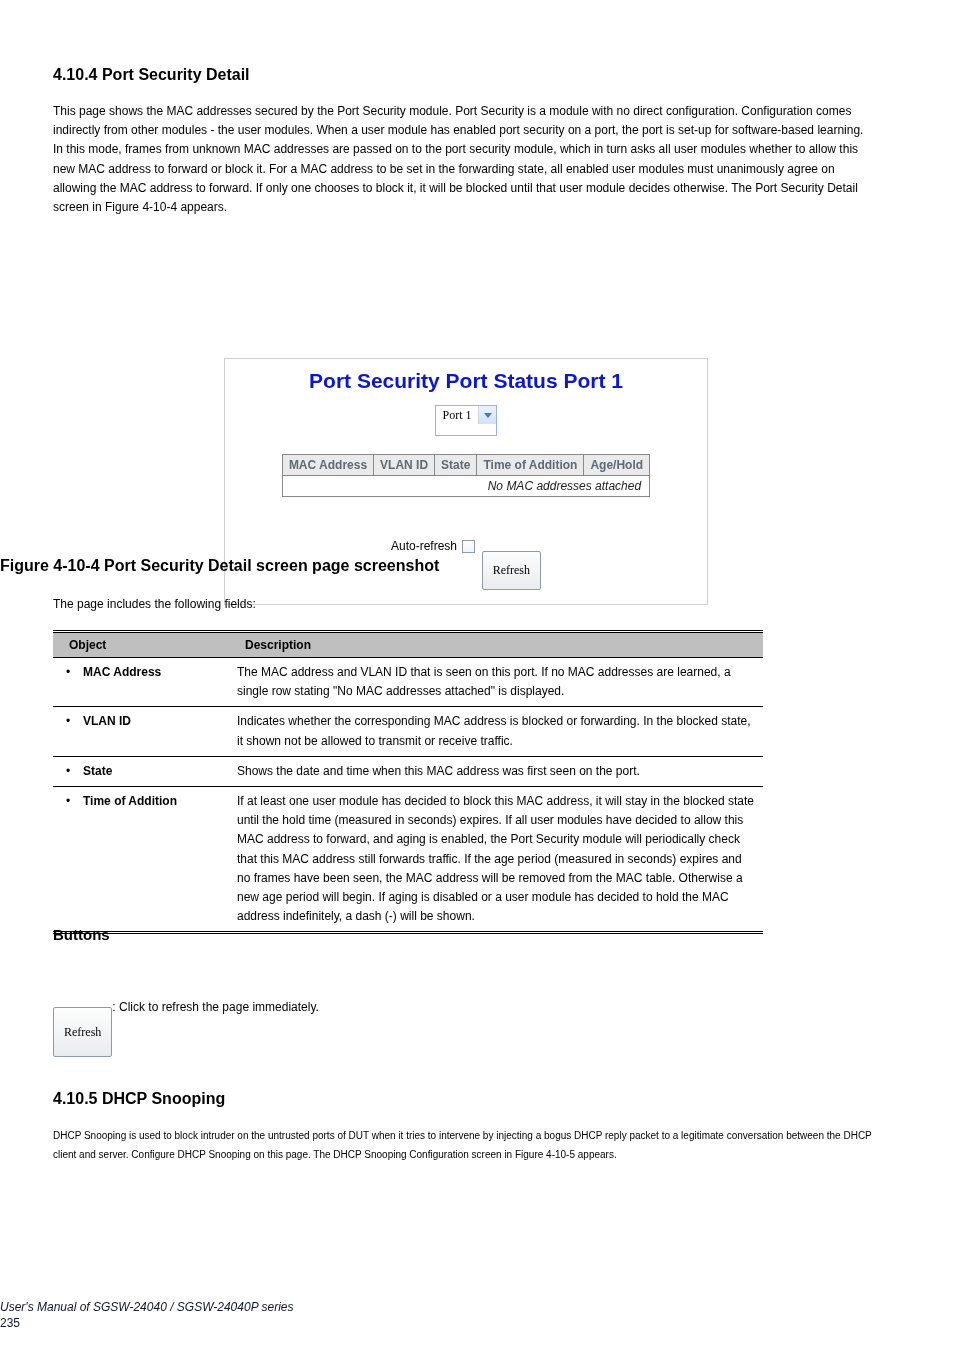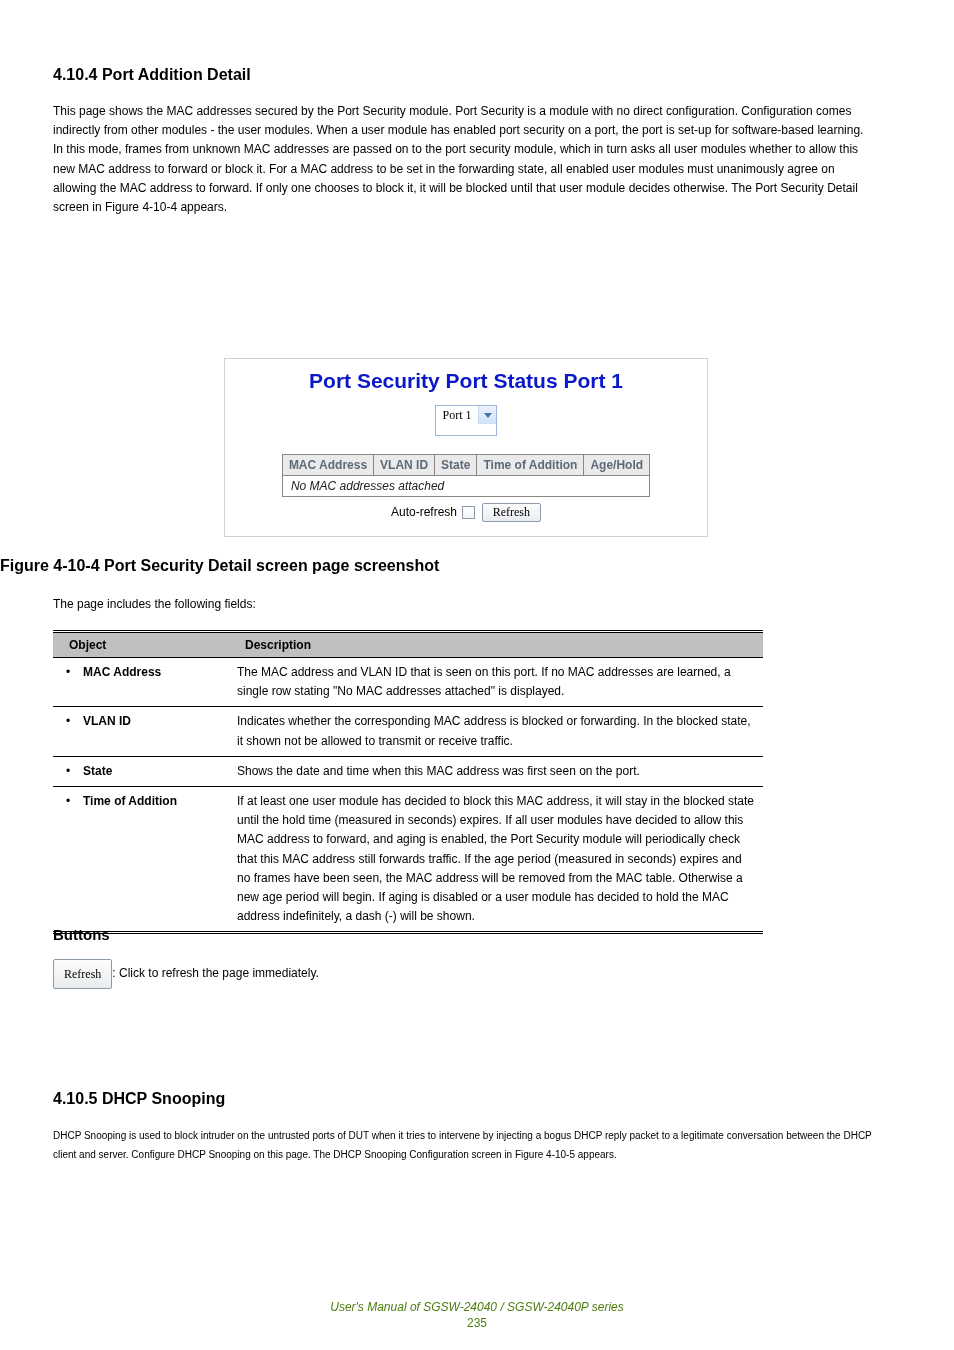--- a/index.html
+++ b/index.html
@@ -95,21 +95,21 @@
       border: 1px solid #888;
       background: #eaeaea;
       color: #5d6a78;
       font-weight: bold;
       padding: 3px 6px;
       white-space: nowrap;
     }
     .mac-table td.empty {
       border: 1px solid #888;
       border-top: none;
-      text-align: left;
+      text-align: right;
       font-style: italic;
       font-family: Arial, sans-serif;
       padding: 3px 8px;
       color: #222;
     }
     .auto-row {
       margin-top: 6px;
       font-family: Arial, sans-serif;
       font-size: 12px;
     }
@@ -120,23 +120,24 @@
       background: linear-gradient(#fff,#f2f4f6);
       vertical-align: middle;
       margin: 0 3px 0 2px;
     }
     .btn {
       display: inline-block;
       border: 1px solid #8f9aa8;
       background: linear-gradient(#fdfdfd,#e9ecef);
       font-family: "Times New Roman", serif;
       font-size: 12px;
-      padding: 1px 10px;
+      padding: 11px 10px;
       vertical-align: middle;
       border-radius: 2px;
+      margin-top: 48px;
     }
 
     .fig-caption {
       position: absolute;
       left: 0;
       width: 852px;
       top: 557px;
       font-family: Arial, sans-serif;
       font-weight: bold;
       font-size: 16px;
@@ -227,34 +228,34 @@
       line-height: 1.9;
     }
     .body1105 p { margin-bottom: 6px; }
     .body1105 .pglink { color: #000; }
 
     .footer {
       position: absolute;
       bottom: 20px;
       left: 0;
       width: 954px;
-      text-align: center;
+      text-align: left;
       font-family: Arial, sans-serif;
       font-style: italic;
       font-size: 12px;
-      color: #4d7c0f;
+      color: #0f172a;
     }
     .footer .pgno { font-style: normal; }
     .footer .manual { margin-bottom: 2px; }
   </style>
 </head>
 <body>
 
 <div class="sec-title">
-  <span>4.10.4</span> <span>Port Addition Detail</span>
+  <span>4.10.4</span> <span>Port Security Detail</span>
 </div>
 <div class="sec-desc" style="width:820px;">
   <span>This page shows the MAC addresses secured by the Port Security module. Port Security is a module with no direct configuration. Configuration comes indirectly from other modules - the user modules. When a user module has enabled port security on a port, the port is set-up for software-based learning. In this mode, frames from unknown MAC addresses are passed on to the port security module, which in turn asks all user modules whether to allow this new MAC address to forward or block it. For a MAC address to be set in the forwarding state, all enabled user modules must unanimously agree on allowing the MAC address to forward. If only one chooses to block it, it will be blocked until that user module decides otherwise. The Port Security Detail screen in </span><span class="pglink">Figure 4-10-4</span><span> appears.</span>
 </div>
 
 <div class="panel">
   <div class="panel-title">Port Security Port Status  Port 1</div>
   <div class="port-select">
     <span class="sel-text">Port 1</span><span class="sel-arrow"></span>
   </div>

